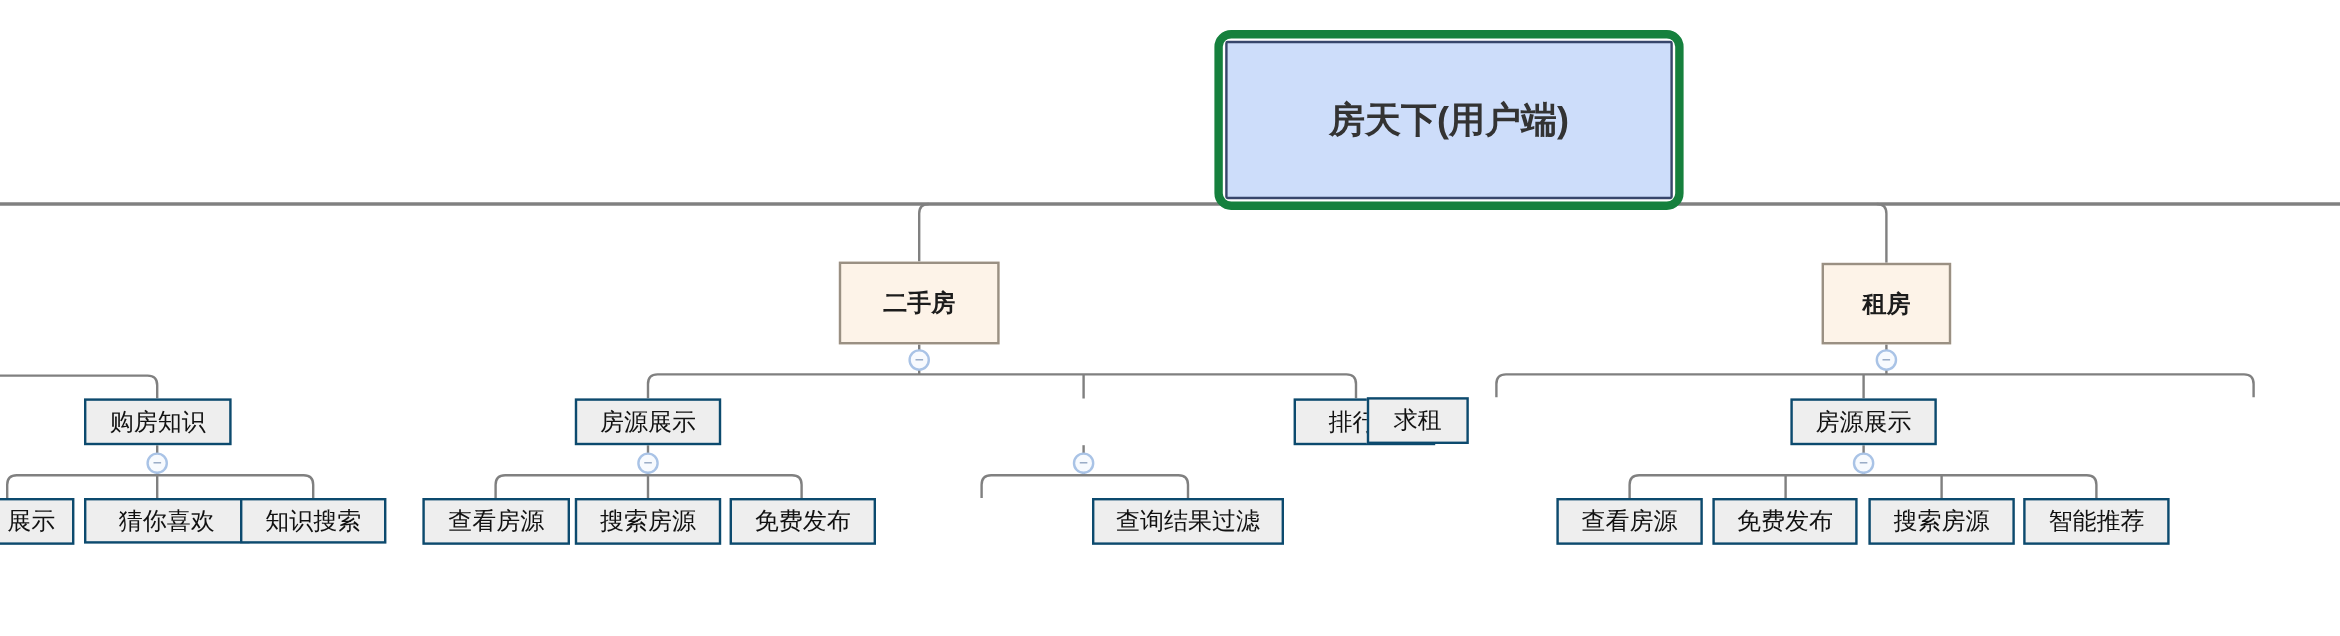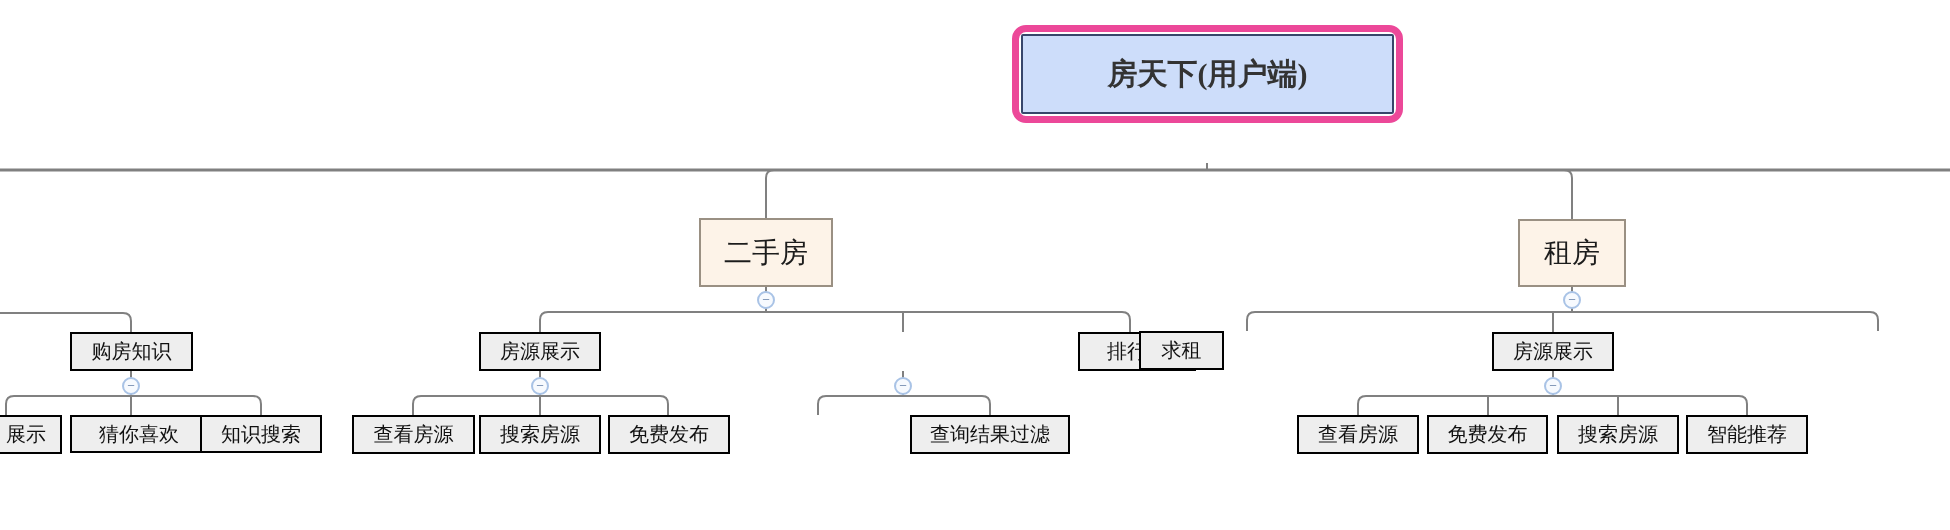--- a/index.html
+++ b/index.html
@@ -3,29 +3,29 @@
 <meta charset="utf-8">
 <style>
   html,body{margin:0;padding:0;background:#ffffff;}
   #canvas{
     position:relative;width:1950px;height:530px;overflow:hidden;
     font-family:"Liberation Sans",sans-serif;background:#ffffff;
   }
   #connector-layer{position:absolute;left:0;top:0;width:1950px;height:530px;}
   .node{
     position:absolute;box-sizing:border-box;display:flex;align-items:center;justify-content:center;
-    background:#eeeeee;border:2px solid #000000;color:#111111;
+    background:#eeeeee;border:2px solid #0c4a6e;color:#111111;
     font-size:20px;white-space:nowrap;z-index:3;
   }
   .lvl2{
-    background:#fdf3e8;border:2px solid #9a9083;font-size:28px;font-weight:400;color:#1c1c1c;
+    background:#fdf3e8;border:2px solid #9a9083;font-size:20px;font-weight:700;color:#1c1c1c;
   }
   .root-outer{
-    position:absolute;box-sizing:border-box;left:1012px;top:25px;width:391px;height:98px;
-    border:7px solid #ec4899;border-radius:14px;background:#ffffff;padding:2px;z-index:4;font-family:Liberation Serif, serif;
+    position:absolute;box-sizing:border-box;left:1012px;top:25px;width:391px;height:150px;
+    border:7px solid #15803d;border-radius:14px;background:#ffffff;padding:2px;z-index:4;
   }
   .root-inner{
     box-sizing:border-box;width:100%;height:100%;
     border:2px solid #37466b;border-radius:2px;background:#cdddfa;
     display:flex;align-items:center;justify-content:center;
     font-size:30px;font-weight:bold;color:#333333;white-space:nowrap;
   }
   .collapse-btn{
     position:absolute;box-sizing:border-box;width:18px;height:18px;border-radius:50%;
     background:#f7fafe;border:2px solid #a9c3e6;color:#7d94b5;

